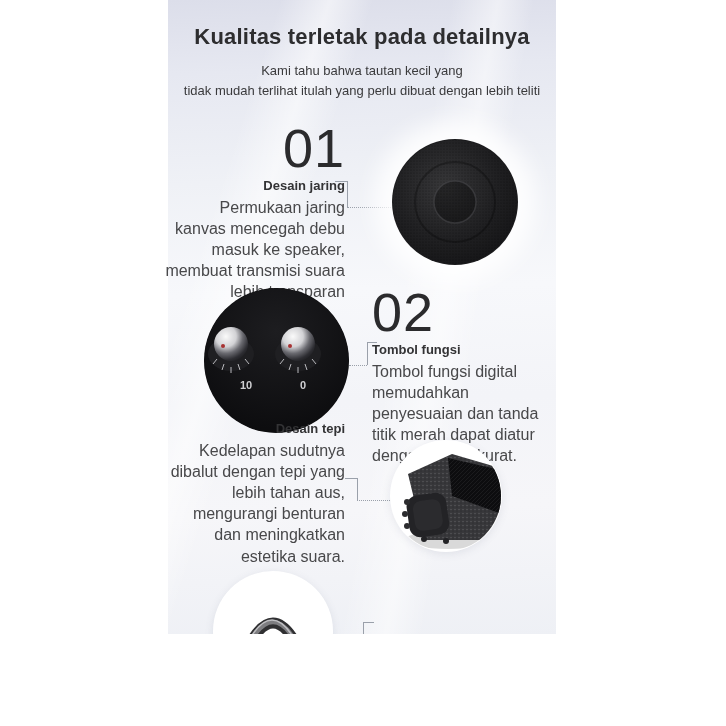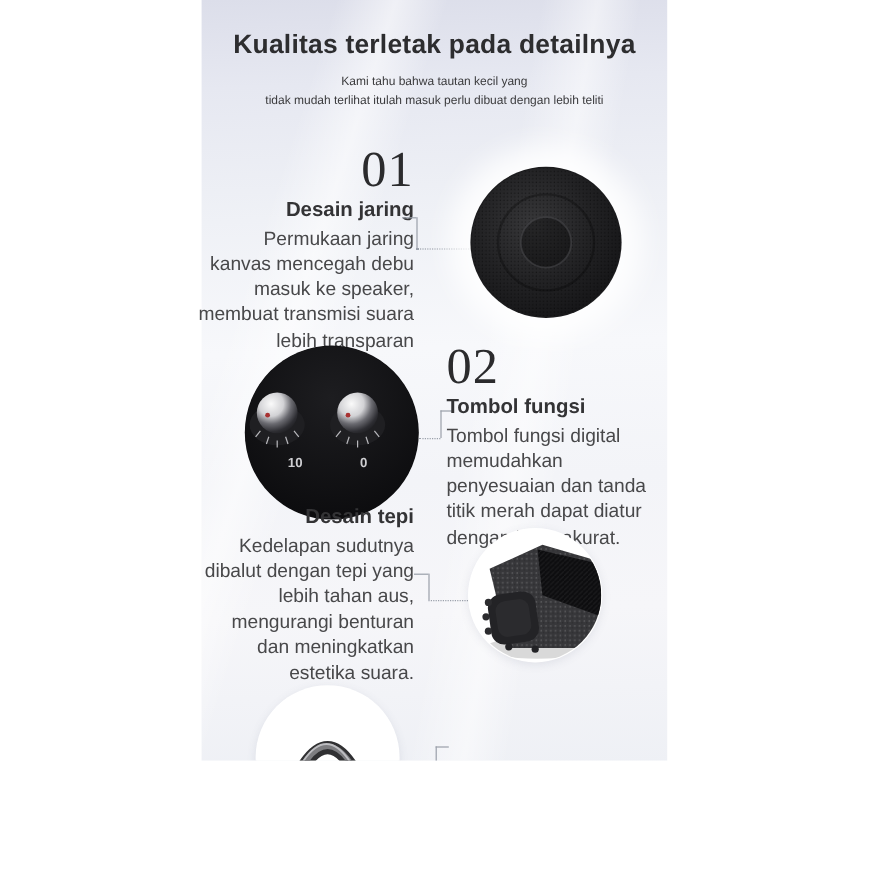--- a/index.html
+++ b/index.html
@@ -6,26 +6,26 @@
   .canvas{position:relative;width:726px;height:634px;background:#ffffff;overflow:hidden;
           font-family:"Liberation Sans","DejaVu Sans",sans-serif;}
   .panel{position:absolute;left:168px;top:0;width:388px;height:726px;
          background:linear-gradient(178deg,#dcdeea 0%,#e6e8f1 10%,#eff1f6 25%,#f7f8fb 40%,#f3f4f8 55%,#f6f6f9 70%,#eef0f5 88%,#eff1f5 100%);}
   .panel .streaks{position:absolute;inset:0;pointer-events:none;
          background:linear-gradient(108deg,rgba(255,255,255,0) 18%,rgba(255,255,255,.55) 26%,rgba(255,255,255,0) 33%),
                     linear-gradient(100deg,rgba(255,255,255,0) 55%,rgba(255,255,255,.5) 64%,rgba(255,255,255,0) 71%);}
   .page-title{position:absolute;top:24px;left:0;width:100%;text-align:center;
               font-size:22px;font-weight:bold;color:#2d2d2f;letter-spacing:.2px;}
   .subtitle{position:absolute;top:61px;left:0;width:100%;text-align:center;
-            font-size:10px;color:#3a3a3c;line-height:1.55;}
+            font-size:13px;color:#3a3a3c;line-height:1.55;}
   .sec-text{position:absolute;}
   .sec-text.right{text-align:right;}
-  .num{font-size:42px;font-weight:100;color:#2b2b2d;line-height:1.05;letter-spacing:1px;
-       font-family:Liberation Serif, serif;}
-  .sec-title{font-size:17px;font-weight:bold;color:#333335;margin-top:1px;}
+  .num{font-size:54px;font-weight:100;color:#2b2b2d;line-height:1.05;letter-spacing:1px;
+       font-family:Liberation Sans, sans-serif;}
+  .sec-title{font-size:13px;font-weight:bold;color:#333335;margin-top:1px;}
   .sec-desc{font-size:16px;color:#48484a;line-height:1.32;margin-top:4px;}
   .s1t{top:120px;right:211px;width:180px;}
   .s2t{left:204px;top:284px;width:184px;}
   .s3t{top:420px;right:211px;width:180px;}
   .s4t{left:204px;top:562px;width:184px;}
   .photo{position:absolute;border-radius:50%;}
   .p1{left:224px;top:139px;width:126px;height:126px;box-shadow:0 0 22px 18px rgba(255,255,255,0.85);background:#1b1b1d;}
   .p2{left:36px;top:288px;width:145px;height:145px;background:#0e0e10;font-weight:bold;}
   .p3{left:222px;top:440px;width:112px;height:112px;background:#ffffff;box-shadow:0 2px 8px rgba(90,95,120,0.12);}
   .p4{left:45px;top:571px;width:120px;height:120px;background:#ffffff;box-shadow:0 2px 8px rgba(90,95,120,0.12);}
@@ -50,21 +50,21 @@
 </head>
 <body>
 
 <div class="canvas">
   <div class="panel">
     <div class="streaks"></div>
 
     <div class="page-title">Kualitas terletak pada detailnya</div>
     <div class="subtitle">
       <div>Kami tahu bahwa tautan kecil yang</div>
-      <div>tidak mudah terlihat itulah masuk perlu dibuat dengan lebih teliti</div>
+      <div>tidak mudah terlihat itulah yang perlu dibuat dengan lebih teliti</div>
     </div>
 
     <div class="sec-text right s1t">
       <div class="num">01</div>
       <div class="sec-title">Desain jaring</div>
       <div class="sec-desc">Permukaan jaring kanvas mencegah debu masuk ke speaker, membuat transmisi suara lebih transparan</div>
     </div>
     <div class="conn h c1h"></div>
     <div class="conn v c1v"></div>
     <div class="conn d c1d"></div>

